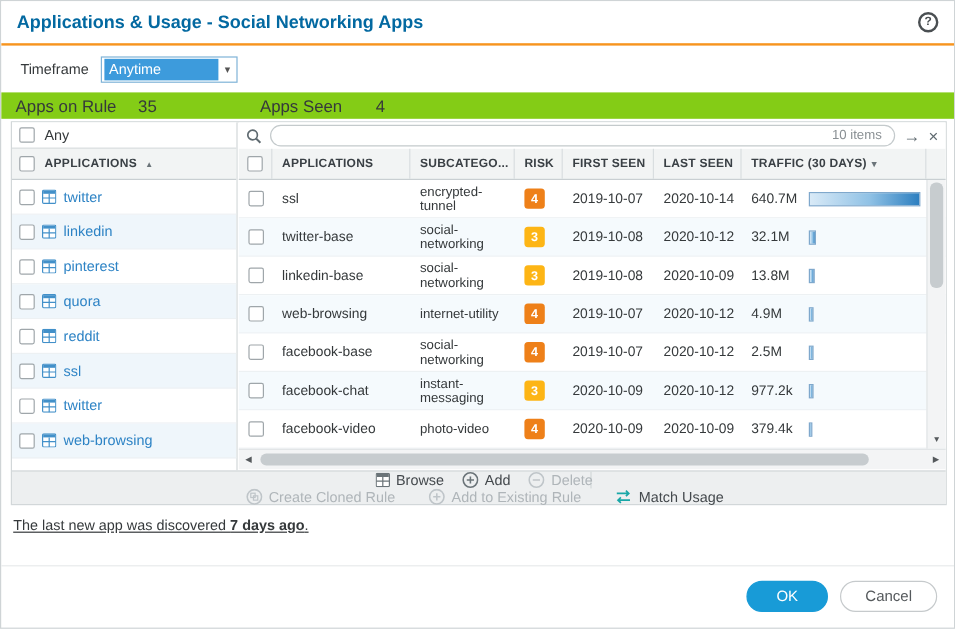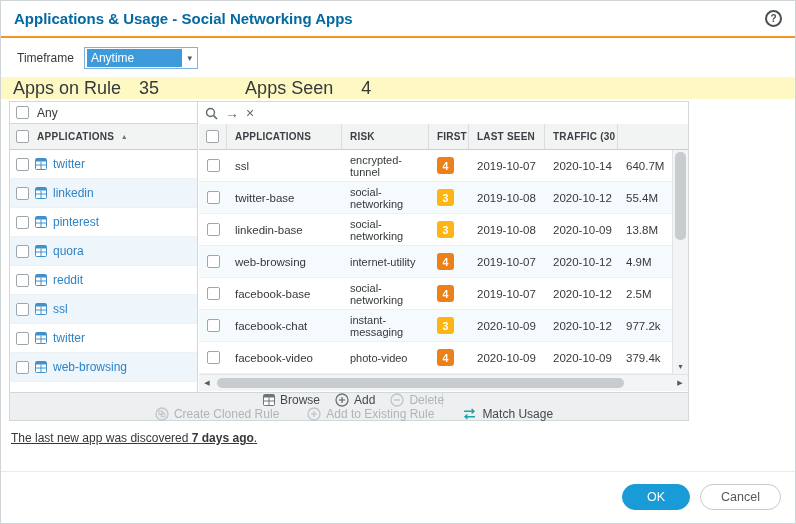--- a/index.html
+++ b/index.html
@@ -18,26 +18,26 @@
 
   
   .tf-row { position:absolute; top:46px; left:16px; display:flex; align-items:center;
             gap:10px; font-size:12px; color:#35393B; }
   .tf-select { width:114px; height:22px; border:1px solid #7FB3D8; background:#fff;
                display:flex; align-items:center; padding:0 5px 0 2px; cursor:pointer; }
   .tf-selected { flex:1; background:#3D9BDC; color:#fff; font-size:12px; padding:2px 4px; }
   .tf-chevron { color:#555; font-size:9px; margin-left:5px; }
 
   
-  .counts { position:absolute; top:76px; left:0; right:0; height:22px; background:#fef9c3;
-            display:flex; align-items:center; font-size:18px; color:#35393B; padding-left:12px; }
+  .counts { position:absolute; top:76px; left:0; right:0; height:22px; background:#84cc16;
+            display:flex; align-items:center; font-size:14px; color:#35393B; padding-left:12px; }
   .counts .v1 { margin-left:18px; } .counts .l2 { margin-left:86px; } .counts .v2 { margin-left:28px; }
 
   
-  .main { position:absolute; top:100px; left:8px; width:680px; height:320px;
+  .main { position:absolute; top:100px; left:8px; width:780px; height:320px;
           border:1px solid #D2D7D9; background:#fff; }
 
   
   .left-col { position:absolute; left:0; top:0; width:188px; bottom:28px;
               border-right:1px solid #D2D7D9; background:#fff; overflow:hidden; }
   .any-row { height:22px; border-bottom:1px solid #D2D7D9; display:flex; align-items:center;
              gap:8px; padding-left:6px; font-size:12px; color:#35393B; }
   .lheader { height:26px; background:#F2F4F4; border-bottom:1px solid #C9CFD2;
              display:flex; align-items:center; gap:8px; padding-left:6px; cursor:pointer; }
   .hlabel { font-size:10px; font-weight:bold; color:#3A4045; letter-spacing:.3px; }
@@ -241,32 +241,38 @@
       </div>
     </div>
 
     <div class="right-col">
 
       <div class="search-row">
         <svg width="13" height="13" viewBox="0 0 13 13">
             <circle cx="5.5" cy="5.5" r="4" fill="none" stroke="#5F6A70" stroke-width="1.4"></circle>
             <line x1="8.6" y1="8.6" x2="12" y2="12" stroke="#5F6A70" stroke-width="1.6"></line>
           </svg>
+        <div class="search-pill">
+          <span class="items-count">10 items</span>
+        </div>
         <span class="icon-btn">→</span>
         <span class="icon-btn">×</span>
       </div>
 
       <div class="rheader">
         <div class="hcell cb">
             <div class="checkbox"></div>
           </div>
         <div class="hcell">
             <span>APPLICATIONS</span>
           </div>
         <div class="hcell">
+            <span>SUBCATEGO...</span>
+          </div>
+        <div class="hcell">
             <span>RISK</span>
           </div>
         <div class="hcell">
             <span>FIRST SEEN</span>
           </div>
         <div class="hcell">
             <span>LAST SEEN</span>
           </div>
         <div class="hcell">
             <span>TRAFFIC (30 DAYS)</span>
@@ -302,21 +308,21 @@
                 <div class="checkbox"></div>
               </div>
             <div class="cell">twitter-base</div>
             <div class="cell subcat">social-networking</div>
             <div>
                 <div class="risk-badge risk-3">3</div>
               </div>
             <div class="cell">2019-10-08</div>
             <div class="cell">2020-10-12</div>
             <div class="traffic-cell">
-              <span class="tvalue">55.4M</span>
+              <span class="tvalue">32.1M</span>
               <span class="tbarwrap">
                   <span class="tbar" style="width: 6%;"></span>
                 </span>
             </div>
           </div>
 
           <div class="rrow">
             <div class="cbcell">
                 <div class="checkbox"></div>
               </div>

